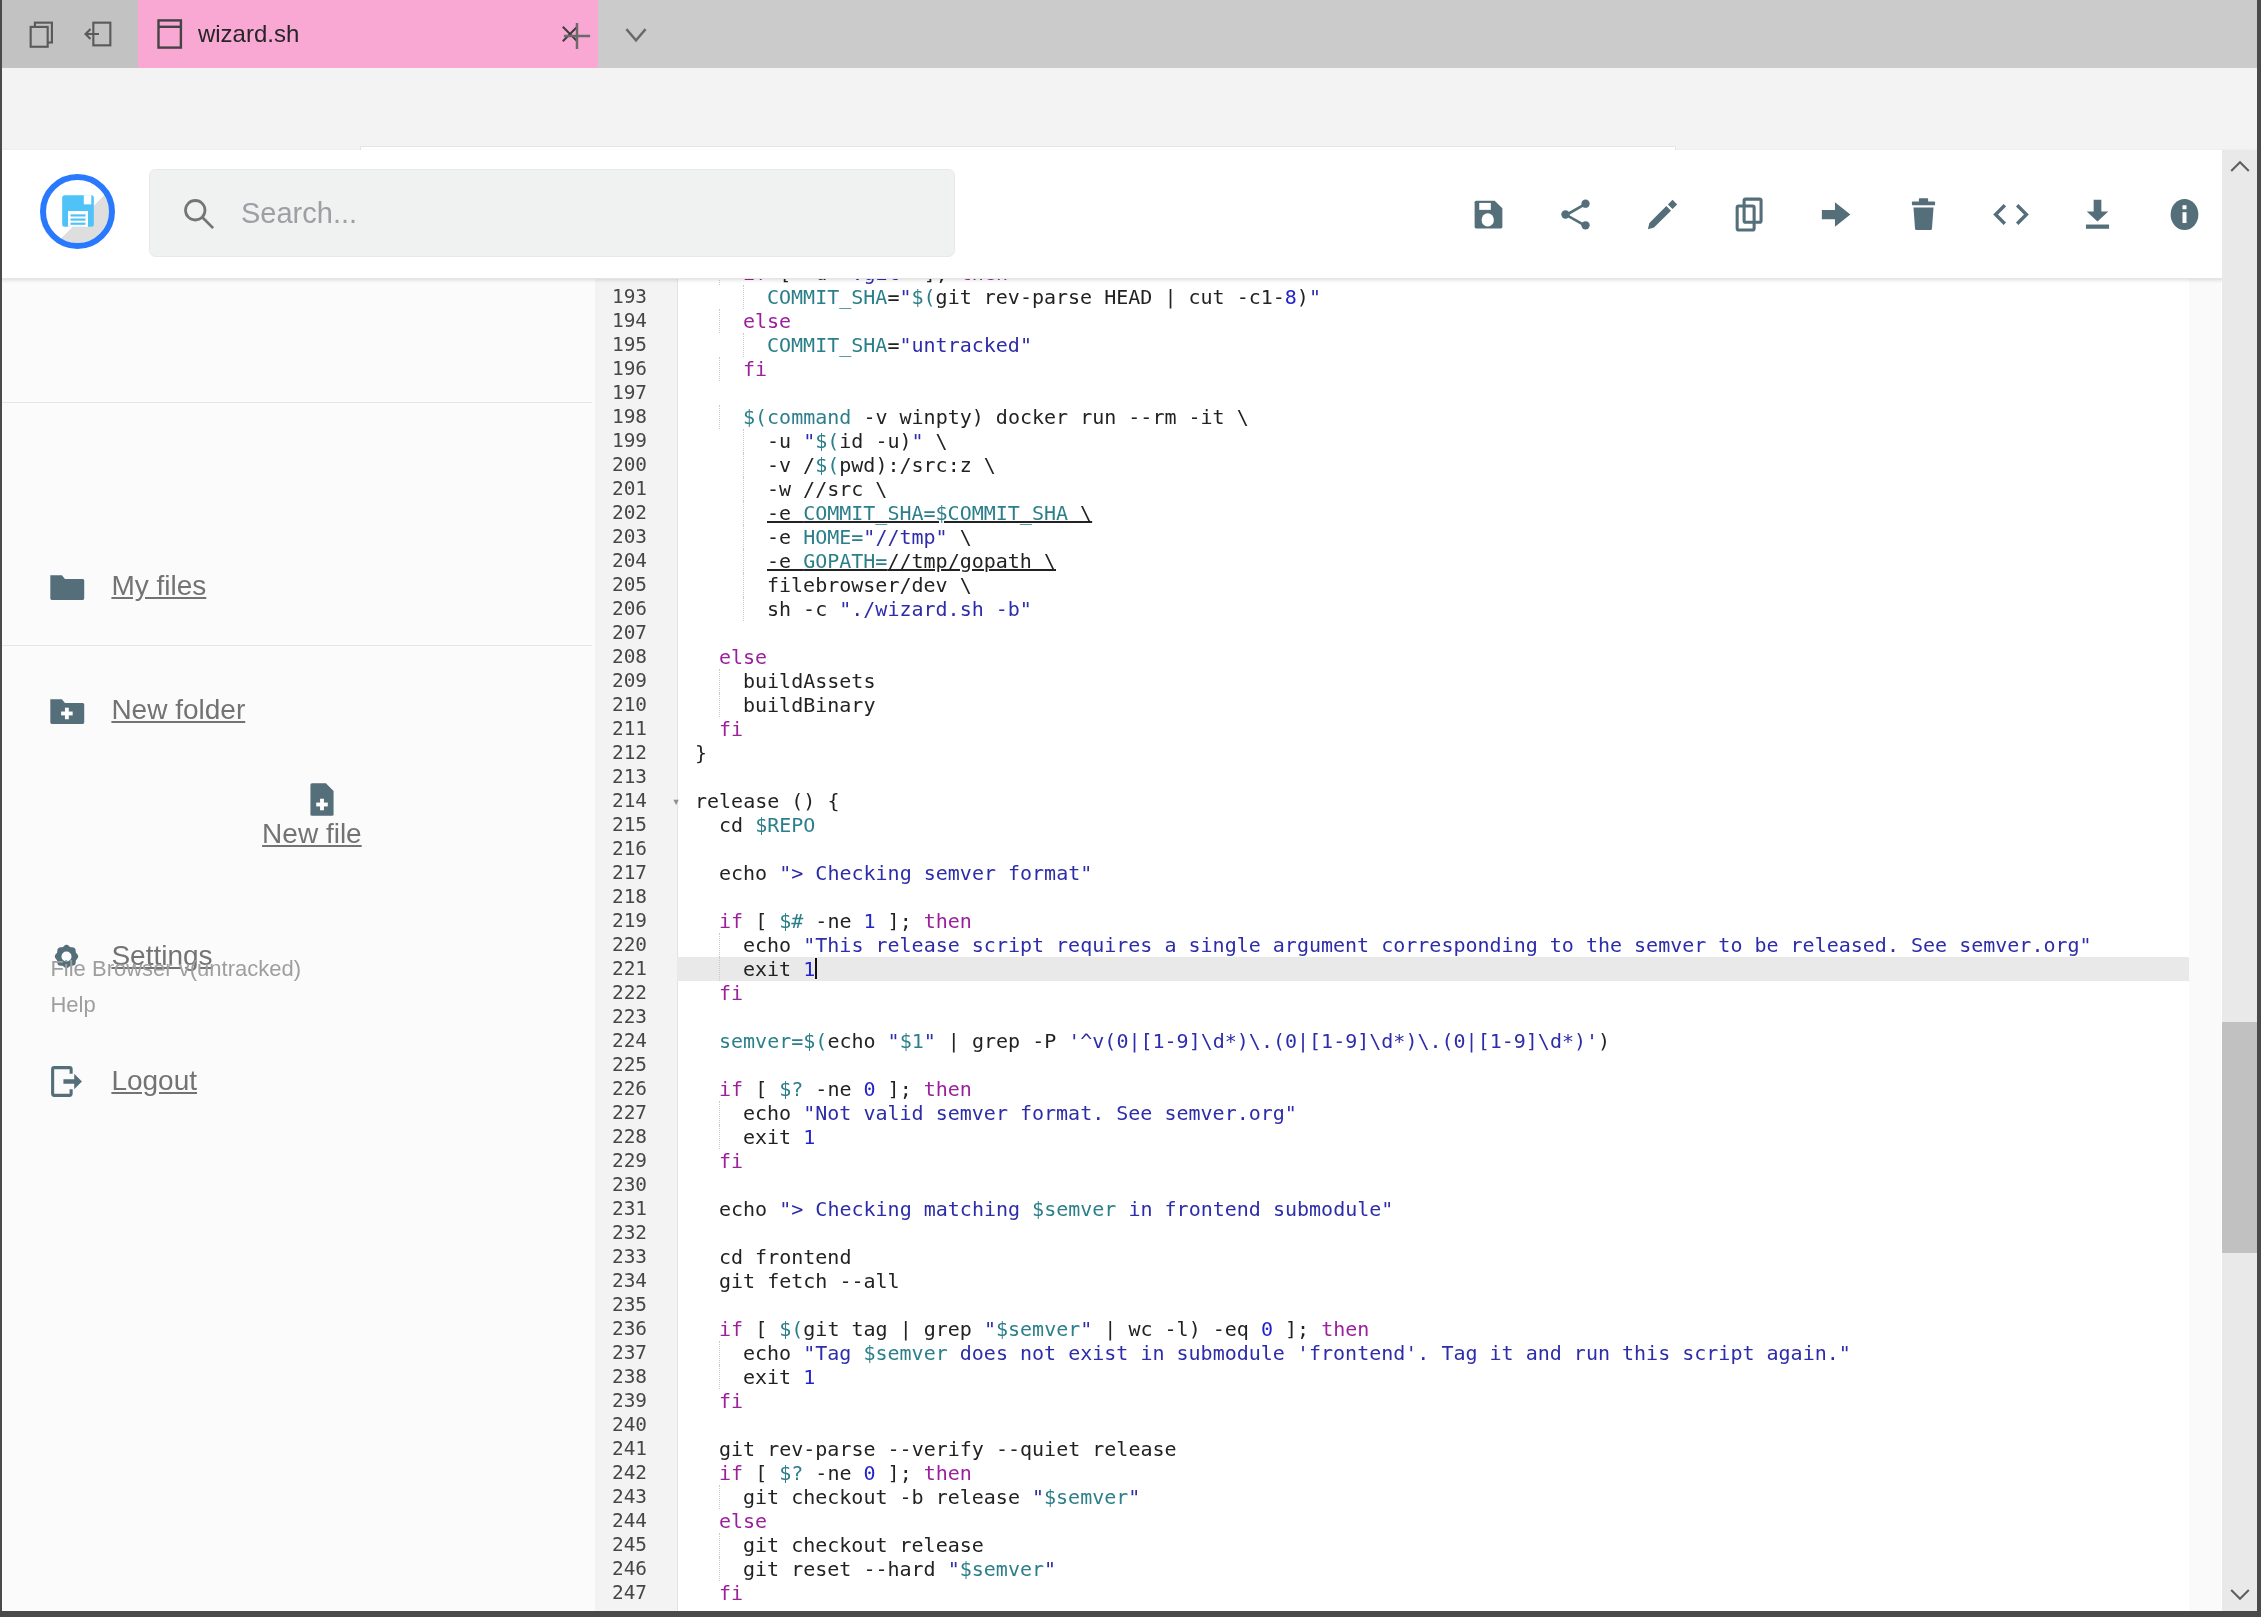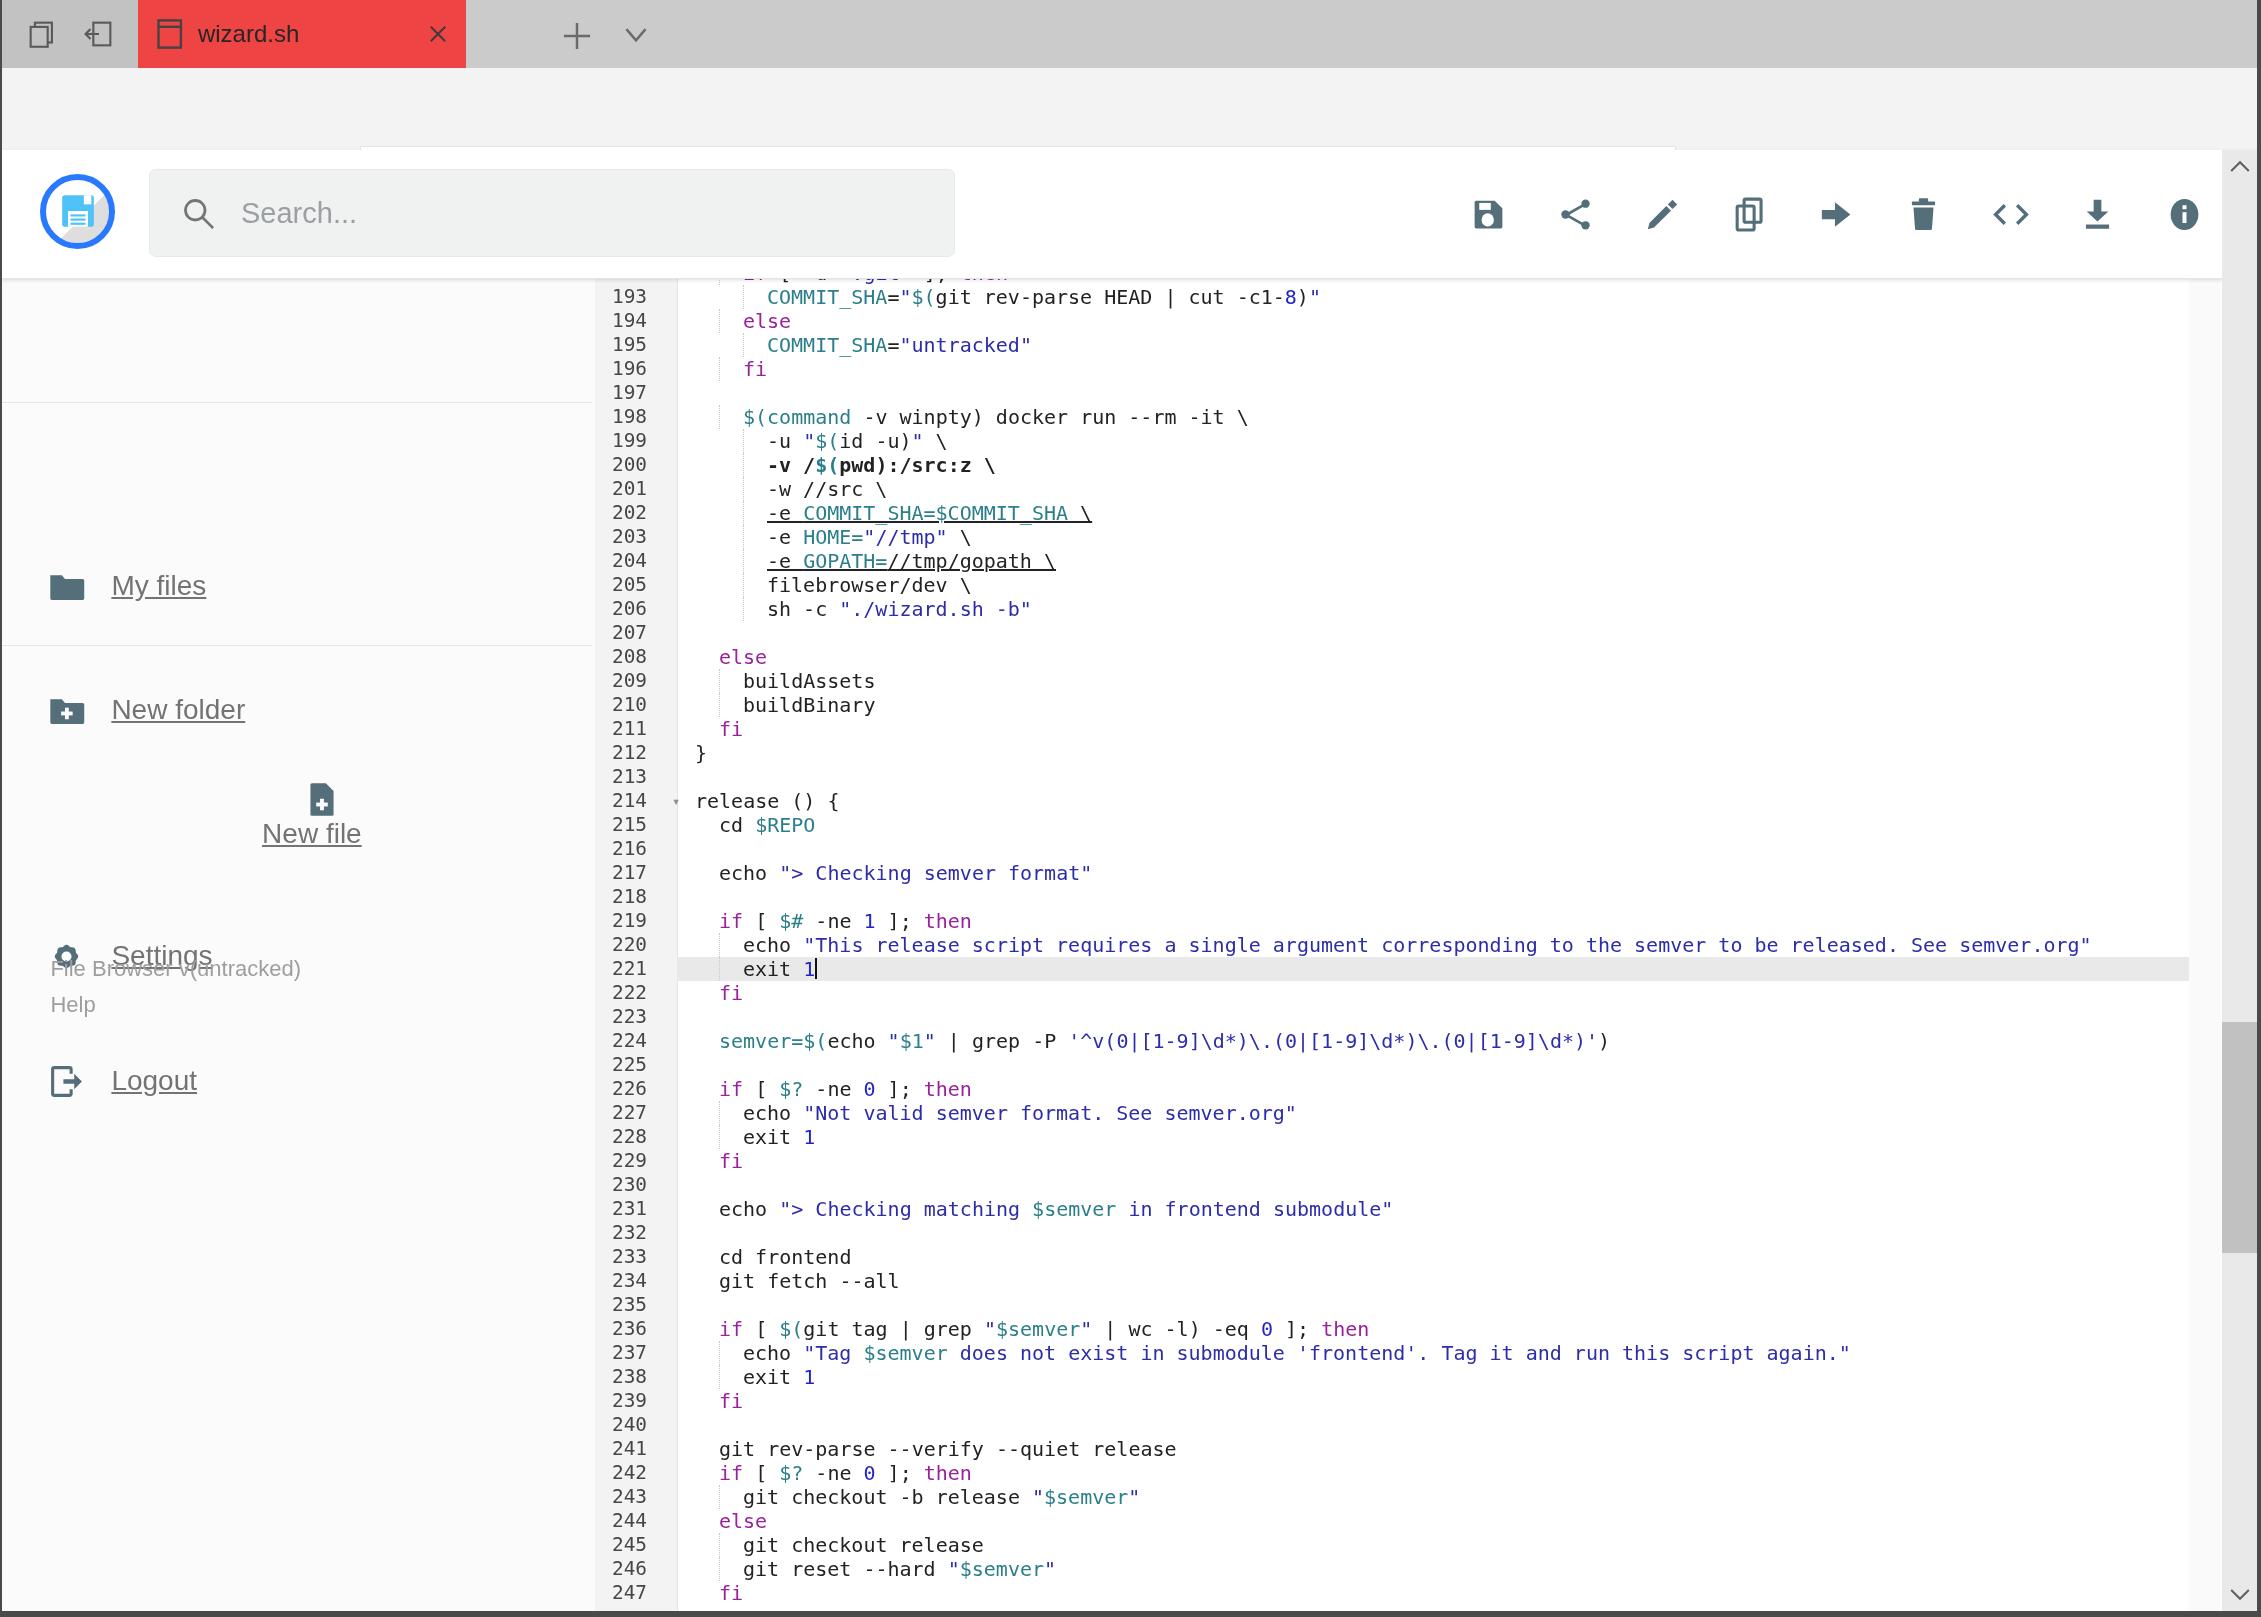--- a/index.html
+++ b/index.html
@@ -12,21 +12,21 @@
   svg{display:block;}
 
   
   .win-border-left{left:0;top:0;bottom:0;width:2.4px;background:#4a4a4a;z-index:50;}
   .win-border-right{right:0;top:0;bottom:0;width:4px;background:#4a4a4a;z-index:50;}
   .win-border-bottom{left:0;right:0;bottom:0;height:5.7px;background:#4a4a4a;z-index:50;}
 
   
   .titlebar{left:0;top:0;right:0;height:68px;background:#cbcbcb;}
   .tab-actions{left:2.4px;top:0;width:136px;height:68px;background:#c2c2c2;display:flex;align-items:center;justify-content:space-evenly;}
-  .tab{left:138px;top:0;width:328px;height:68px;background:#ef4444;display:flex;align-items:center;}
+  .tab{left:138px;top:0;width:460px;height:68px;background:#f9a8d4;display:flex;align-items:center;}
   .tab .fav{margin-left:18px;}
   .tab .tab-title{margin-left:14.5px;font-size:24px;color:#262626;flex:1;white-space:nowrap;overflow:hidden;}
   .tab .tab-close{margin-right:16px;cursor:default;}
   .newtab-btn{left:559px;top:18px;}
   .tablist-btn{left:620px;top:21px;}
   .win-controls{right:4px;top:0;height:68px;display:flex;align-items:center;}
   .win-btn{width:95px;height:68px;display:flex;align-items:center;justify-content:center;}
 
   .navbar{left:0;top:68px;right:0;height:82px;background:#f3f3f3;}
   .nav-ic{position:absolute;top:91px;}
@@ -424,21 +424,21 @@
   <div class="gutterbg"></div>
   <div class="lines-wrap" id="code-lines">
       <div class="row"><div class="ln">192</div><div class="lc" style="padding-left: 66px;"><span class="guide" style="left: 42px;"></span><span class="t-k">if</span><span class="t-p"> [ -d </span><span class="t-s">".git"</span><span class="t-p"> ]; </span><span class="t-k">then</span></div></div>
       <div class="row"><div class="ln">193</div><div class="lc" style="padding-left: 90px;"><span class="guide" style="left: 66px;"></span><span class="t-v">COMMIT_SHA</span><span class="t-p">=</span><span class="t-s">"</span><span class="t-v">$(</span><span class="t-p">git rev-parse HEAD | cut -c1-</span><span class="t-n">8</span><span class="t-p">)</span><span class="t-s">"</span></div></div>
       <div class="row"><div class="ln">194</div><div class="lc" style="padding-left: 66px;"><span class="guide" style="left: 42px;"></span><span class="t-k">else</span></div></div>
       <div class="row"><div class="ln">195</div><div class="lc" style="padding-left: 90px;"><span class="guide" style="left: 66px;"></span><span class="t-v">COMMIT_SHA</span><span class="t-p">=</span><span class="t-s">"untracked"</span></div></div>
       <div class="row"><div class="ln">196</div><div class="lc" style="padding-left: 66px;"><span class="guide" style="left: 42px;"></span><span class="t-k">fi</span></div></div>
       <div class="row"><div class="ln">197</div><div class="lc" style="padding-left: 18px;"></div></div>
       <div class="row"><div class="ln">198</div><div class="lc" style="padding-left: 66px;"><span class="guide" style="left: 42px;"></span><span class="t-v">$(command</span><span class="t-p"> -v winpty) docker run --rm -it \</span></div></div>
       <div class="row"><div class="ln">199</div><div class="lc" style="padding-left: 90px;"><span class="guide" style="left: 66px;"></span><span class="t-p">-u </span><span class="t-s">"</span><span class="t-v">$(</span><span class="t-p">id -u)</span><span class="t-s">"</span><span class="t-p"> \</span></div></div>
-      <div class="row"><div class="ln">200</div><div class="lc" style="padding-left: 90px; font-weight: bold;"><span class="guide" style="left: 66px;"></span><span class="t-p">-v /</span><span class="t-v">$(</span><span class="t-p">pwd):/src:z \</span></div></div>
+      <div class="row"><div class="ln">200</div><div class="lc" style="padding-left: 90px;"><span class="guide" style="left: 66px;"></span><span class="t-p">-v /</span><span class="t-v">$(</span><span class="t-p">pwd):/src:z \</span></div></div>
       <div class="row"><div class="ln">201</div><div class="lc" style="padding-left: 90px;"><span class="guide" style="left: 66px;"></span><span class="t-p">-w //src \</span></div></div>
       <div class="row"><div class="ln">202</div><div class="lc" style="padding-left: 90px; text-decoration: underline;"><span class="guide" style="left: 66px;"></span><span class="t-p">-e </span><span class="t-v">COMMIT_SHA=$COMMIT_SHA</span><span class="t-p"> \</span></div></div>
       <div class="row"><div class="ln">203</div><div class="lc" style="padding-left: 90px;"><span class="guide" style="left: 66px;"></span><span class="t-p">-e </span><span class="t-v">HOME=</span><span class="t-s">"//tmp"</span><span class="t-p"> \</span></div></div>
       <div class="row"><div class="ln">204</div><div class="lc" style="padding-left: 90px; text-decoration: underline;"><span class="guide" style="left: 66px;"></span><span class="t-p">-e </span><span class="t-v">GOPATH=</span><span class="t-p">//tmp/gopath \</span></div></div>
       <div class="row"><div class="ln">205</div><div class="lc" style="padding-left: 90px;"><span class="guide" style="left: 66px;"></span><span class="t-p">filebrowser/dev \</span></div></div>
       <div class="row"><div class="ln">206</div><div class="lc" style="padding-left: 90px;"><span class="guide" style="left: 66px;"></span><span class="t-p">sh -c </span><span class="t-s">"./wizard.sh -b"</span></div></div>
       <div class="row"><div class="ln">207</div><div class="lc" style="padding-left: 18px;"></div></div>
       <div class="row"><div class="ln">208</div><div class="lc" style="padding-left: 42px;"><span class="t-k">else</span></div></div>
       <div class="row"><div class="ln">209</div><div class="lc" style="padding-left: 66px;"><span class="guide" style="left: 42px;"></span><span class="t-p">buildAssets</span></div></div>
       <div class="row"><div class="ln">210</div><div class="lc" style="padding-left: 66px;"><span class="guide" style="left: 42px;"></span><span class="t-p">buildBinary</span></div></div>

